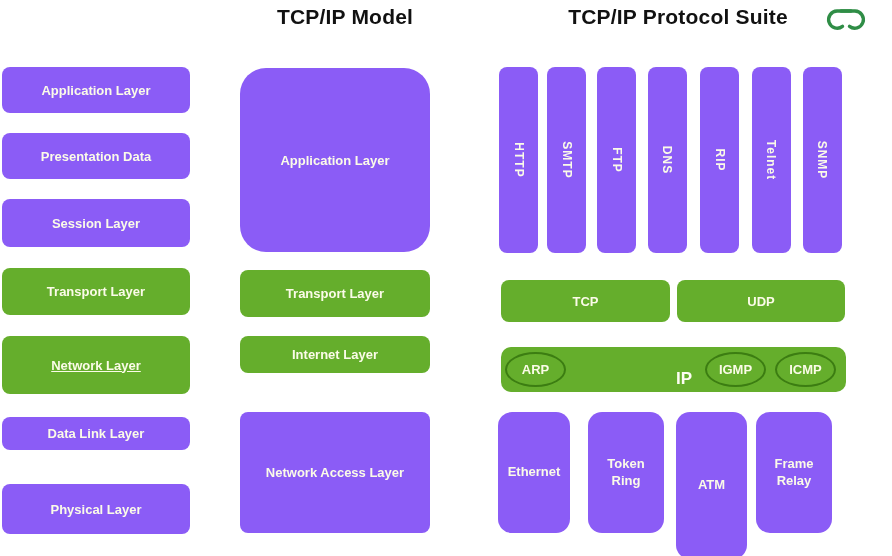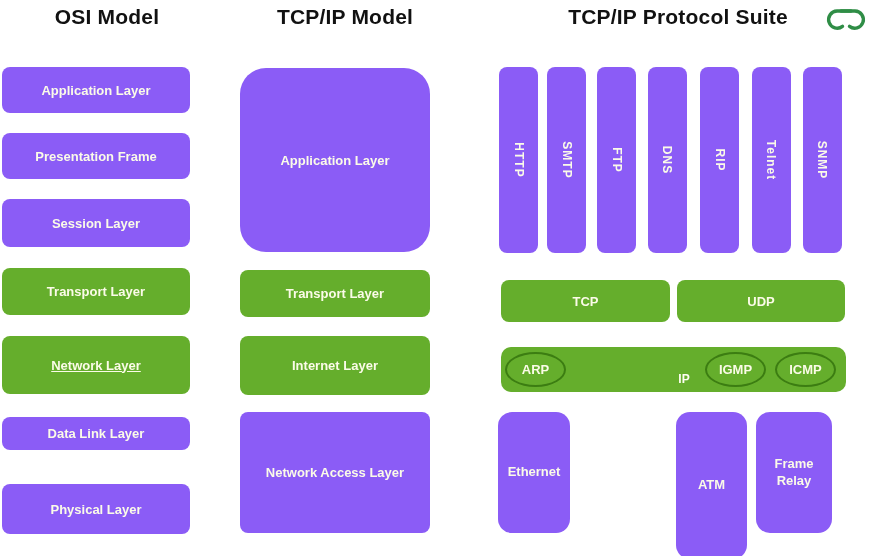--- a/index.html
+++ b/index.html
@@ -27,49 +27,48 @@
   .midr{border-radius:8px;}
   .botr{border-radius:14px;padding:0 8px;line-height:1.25;}
   .ipband{border-radius:10px;}
   .oval{
     position:absolute;top:5px;height:35px;border:2px solid #3c7d12;border-radius:50%;
     display:flex;align-items:center;justify-content:center;
     font-size:13px;font-weight:600;color:#fbfbe8;box-sizing:border-box;
   }
   .iplabel{
     position:absolute;top:0;height:63px;display:flex;align-items:center;justify-content:center;
-    font-size:12px;font-weight:700;color:#fdfdf2;
+    font-size:17px;font-weight:700;color:#fdfdf2;
   }
   .logo{position:absolute;left:822px;top:2px;}
 </style>
 </head>
 <body>
 
 <div class="canvas">
 
-  <div class="hdr" style="left:27px;width:160px;">OSI Model</div>
   <div class="hdr" style="left:250px;width:190px;">TCP/IP Model</div>
   <div class="hdr" style="left:501px;width:354px;">TCP/IP Protocol Suite</div>
 
   <svg class="logo" width="48" height="32" viewBox="0 0 48 32">
     <path d="M 29 9 H 15 A 8.6 8.6 0 1 0 20.5 24.4" fill="none" stroke="#2f8d46" stroke-width="3.4" stroke-linecap="round"></path>
     <path d="M 19 9 H 33 A 8.6 8.6 0 1 1 27.5 24.4" fill="none" stroke="#2f8d46" stroke-width="3.4" stroke-linecap="round"></path>
   </svg>
 
   <div class="box dark" style="left:2px;top:67px;width:188px;height:46px;">Application Layer</div>
-  <div class="box dark" style="left:2px;top:133px;width:188px;height:46px;">Presentation Frame</div>
+  <div class="box dark" style="left:2px;top:133px;width:188px;height:46px;">Presentation Data</div>
   <div class="box dark" style="left:2px;top:199px;width:188px;height:48px;">Session Layer</div>
   <div class="box light" style="left:2px;top:268px;width:188px;height:47px;">Transport Layer</div>
   <div class="box light" style="left:2px;top:336px;width:188px;height:58px;text-decoration:underline;">Network Layer</div>
   <div class="box dark" style="left:2px;top:417px;width:188px;height:33px;">Data Link Layer</div>
   <div class="box dark" style="left:2px;top:484px;width:188px;height:50px;">Physical Layer</div>
 
   <div class="box dark bigr" style="left:240px;top:68px;width:190px;height:184px;">Application Layer</div>
   <div class="box light" style="left:240px;top:270px;width:190px;height:47px;">Transport Layer</div>
-  <div class="box light" style="left:240px;top:336px;width:190px;height:59px;">Internet Layer</div>
+  <div class="box light" style="left:240px;top:336px;width:190px;height:37px;">Internet Layer</div>
   <div class="box dark midr" style="left:240px;top:412px;width:190px;height:121px;">Network Access Layer</div>
 
   <div class="box dark vbox" style="left:499px;top:67px;width:39px;height:186px;">
     <span>HTTP</span>
   </div>
   <div class="box dark vbox" style="left:547px;top:67px;width:39px;height:186px;">
     <span>SMTP</span>
   </div>
   <div class="box dark vbox" style="left:597px;top:67px;width:39px;height:186px;">
     <span>FTP</span>
@@ -97,16 +96,17 @@
     <div class="iplabel" style="left:158px;width:50px;">IP</div>
     <div class="oval" style="left:204px;width:61px;">
       <span>IGMP</span>
     </div>
     <div class="oval" style="left:274px;width:61px;">
       <span>ICMP</span>
     </div>
   </div>
 
   <div class="box dark botr" style="left:498px;top:412px;width:72px;height:121px;">Ethernet</div>
+  <div class="box dark botr" style="left:588px;top:412px;width:76px;height:121px;">Token Ring</div>
   <div class="box dark botr" style="left:676px;top:412px;width:71px;height:147px;">ATM</div>
   <div class="box dark botr" style="left:756px;top:412px;width:76px;height:121px;">Frame Relay</div>
 
 </div>
 
 </body></html>

